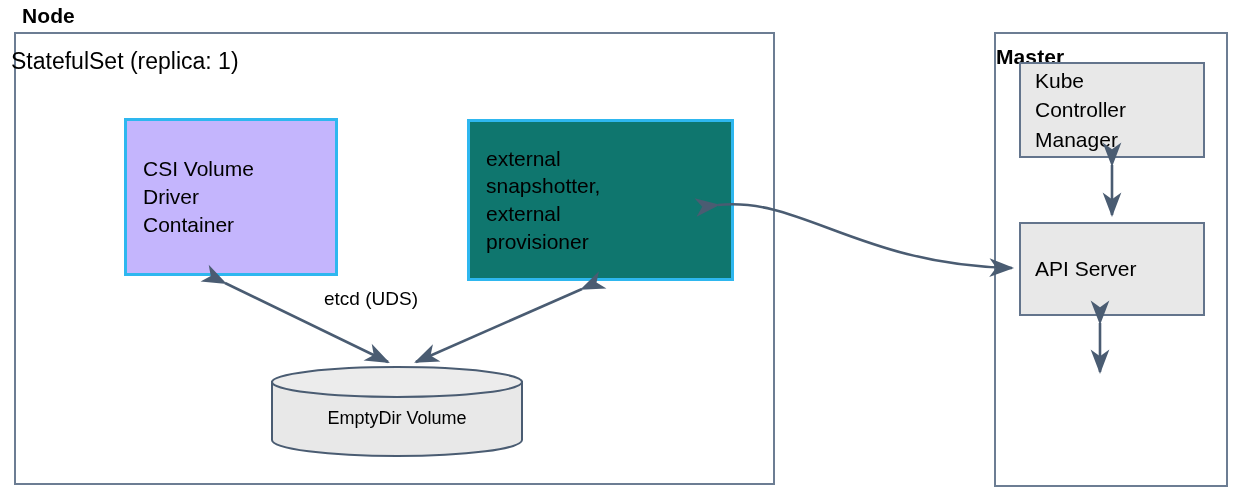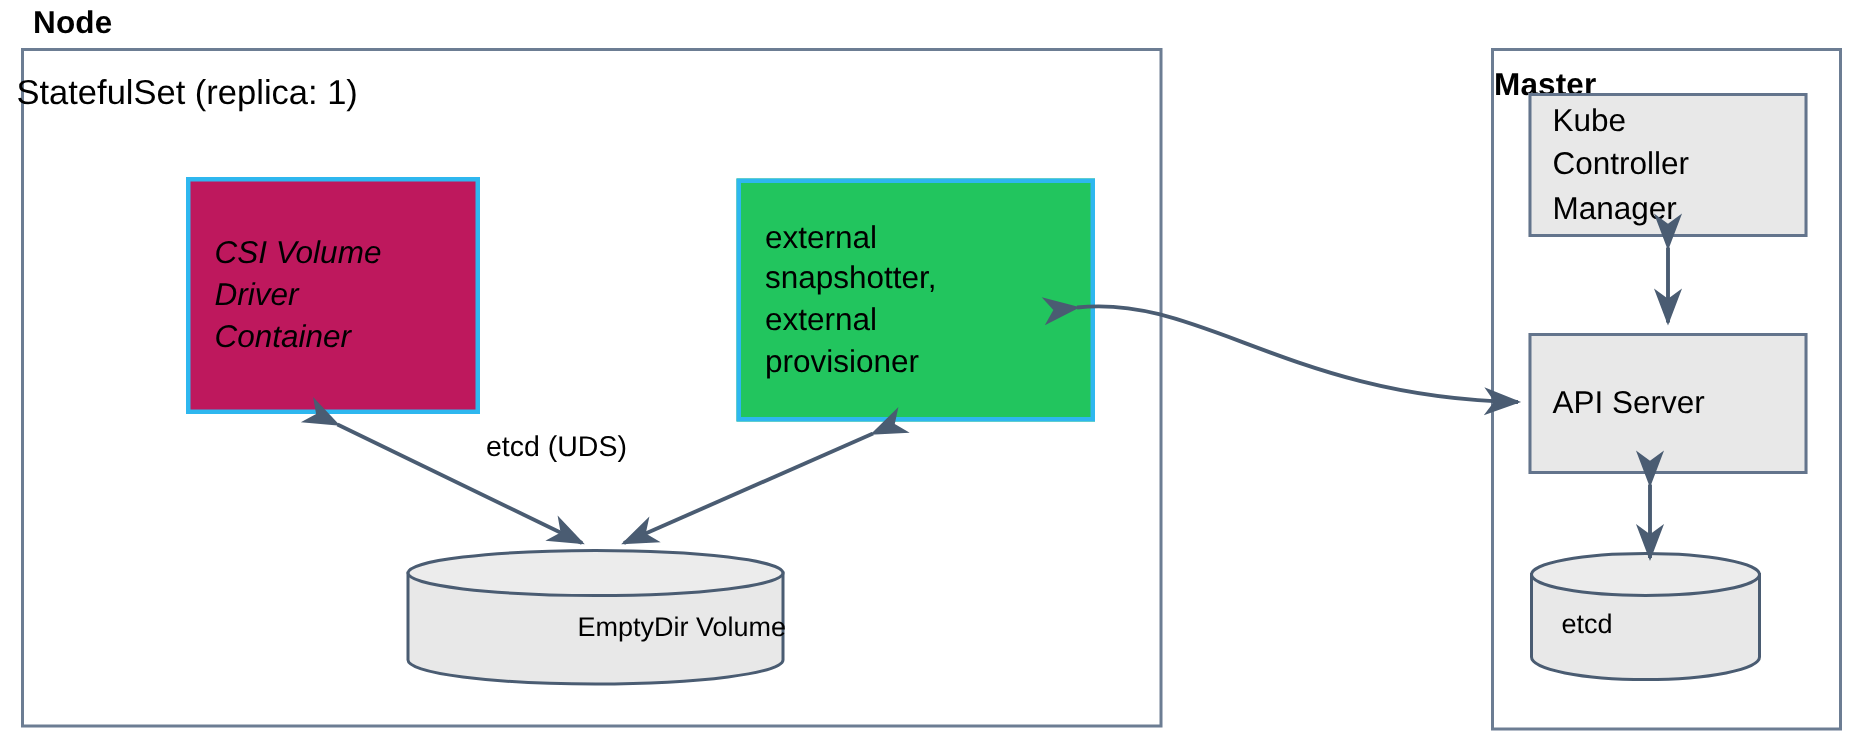--- a/index.html
+++ b/index.html
@@ -77,21 +77,21 @@
     position: absolute;
   }
   .cyl-wrap svg {
     display: block;
     overflow: visible;
   }
   .cyl-label {
     position: absolute;
     left: 0;
     width: 100%;
-    text-align: right;
+    text-align: center;
     font-size: 18px;
     color: #000000;
     white-space: nowrap;
   }
   .arrows {
     position: absolute;
     left: 0;
     top: 0;
     width: 1250px;
     height: 496px;
@@ -102,27 +102,27 @@
 <body>
 
 <div id="diagram">
 
   <div class="grp-label" style="left:22px; top:4px;">Node</div>
 
   <div class="grp-box" style="left:14px; top:32px; width:761px; height:453px;"></div>
 
   <div class="grp-title" style="left:11px; top:48px;">StatefulSet (replica: 1)</div>
 
-  <div class="colorbox" style="left:124px; top:118px; width:196px; height:158px; background:#be185d;font-style:italic;">
+  <div class="colorbox" style="left:124px; top:118px; width:214px; height:158px; background:#c4b5fd;">
     <span class="txt">CSI Volume
 Driver
 Container</span>
   </div>
 
-  <div class="colorbox" style="left:491px; top:119px; width:239px; height:162px; background:#22c55e;">
+  <div class="colorbox" style="left:467px; top:119px; width:267px; height:162px; background:#0f766e;">
     <span class="txt">external
 snapshotter,
 external
 provisioner</span>
   </div>
 
   <div class="cyl-wrap" style="left:270px; top:366px; width:254px; height:90px;">
     <svg width="254" height="90" viewBox="0 0 254 90">
       <path d="M2,16 L2,74 A125,16 0 0 0 252,74 L252,16 Z" fill="#e8e8e8" stroke="#4a5c72" stroke-width="2"></path>
       <ellipse cx="127" cy="16" rx="125" ry="15" fill="#ececec" stroke="#4a5c72" stroke-width="2"></ellipse>
@@ -139,27 +139,20 @@
   <div class="graybox" style="left:1019px; top:62px; width:186px; height:96px;">
     <span class="txt">Kube
 Controller
 Manager</span>
   </div>
 
   <div class="graybox" style="left:1019px; top:222px; width:186px; height:94px;">
     <span class="txt">API Server</span>
   </div>
 
-  <div class="cyl-wrap" style="left:1019px; top:368px; width:156px; height:86px;">
-    <svg width="156" height="86" viewBox="0 0 156 86">
-      <path d="M2,15 L2,70 A76,15 0 0 0 154,70 L154,15 Z" fill="#e8e8e8" stroke="#4a5c72" stroke-width="2"></path>
-      <ellipse cx="78" cy="15" rx="76" ry="14" fill="#ececec" stroke="#4a5c72" stroke-width="2"></ellipse>
-    </svg>
-    <div class="cyl-label" style="top:38px; text-align:left; padding-left:22px;">etcd</div>
-  </div>
 
   <svg class="arrows" viewBox="0 0 1250 496">
     <defs>
       <marker id="ah" markerWidth="11" markerHeight="11" refX="9.2" refY="4" orient="auto" markerUnits="strokeWidth">
         <path d="M0.5,0.4 L10,4 L0.5,7.6 L3.1,4 Z" fill="#4a5c72"></path>
       </marker>
     </defs>
 
       EmptyDir volume --&gt;
     <line x1="225" y1="283" x2="388" y2="362" stroke="#4a5c72" stroke-width="2.6" marker-start="url(#ah)" marker-end="url(#ah)"></line>

